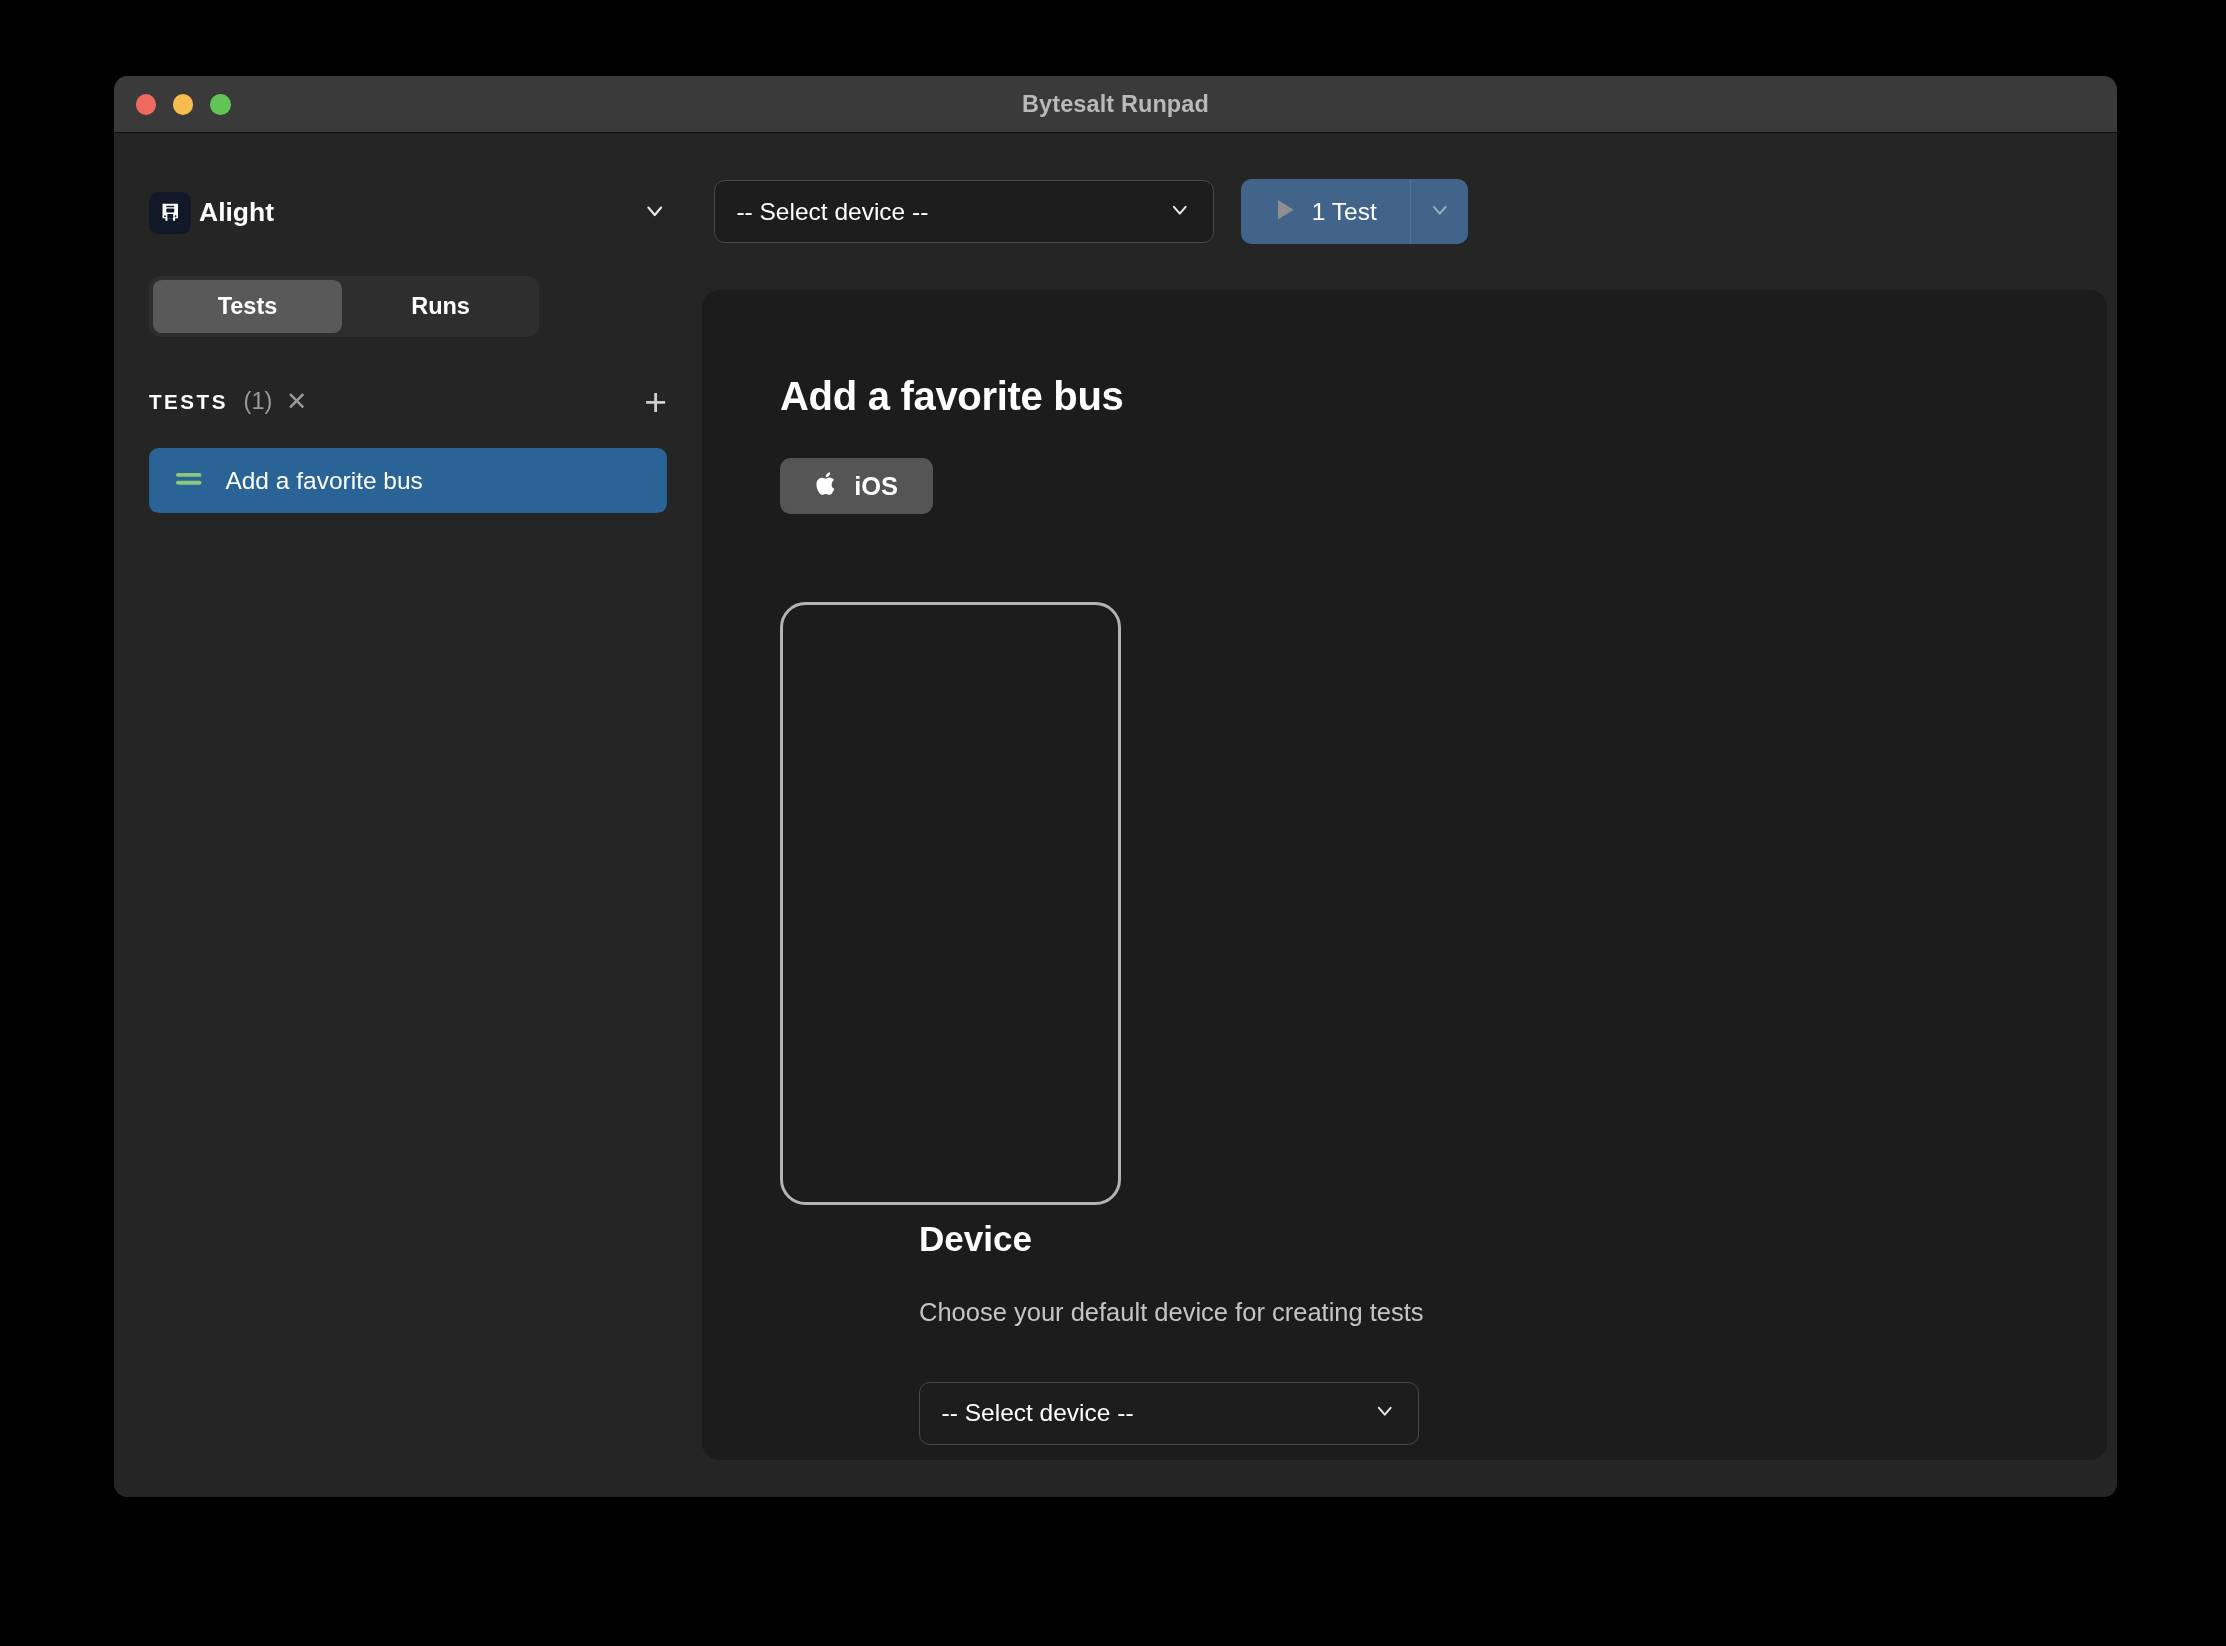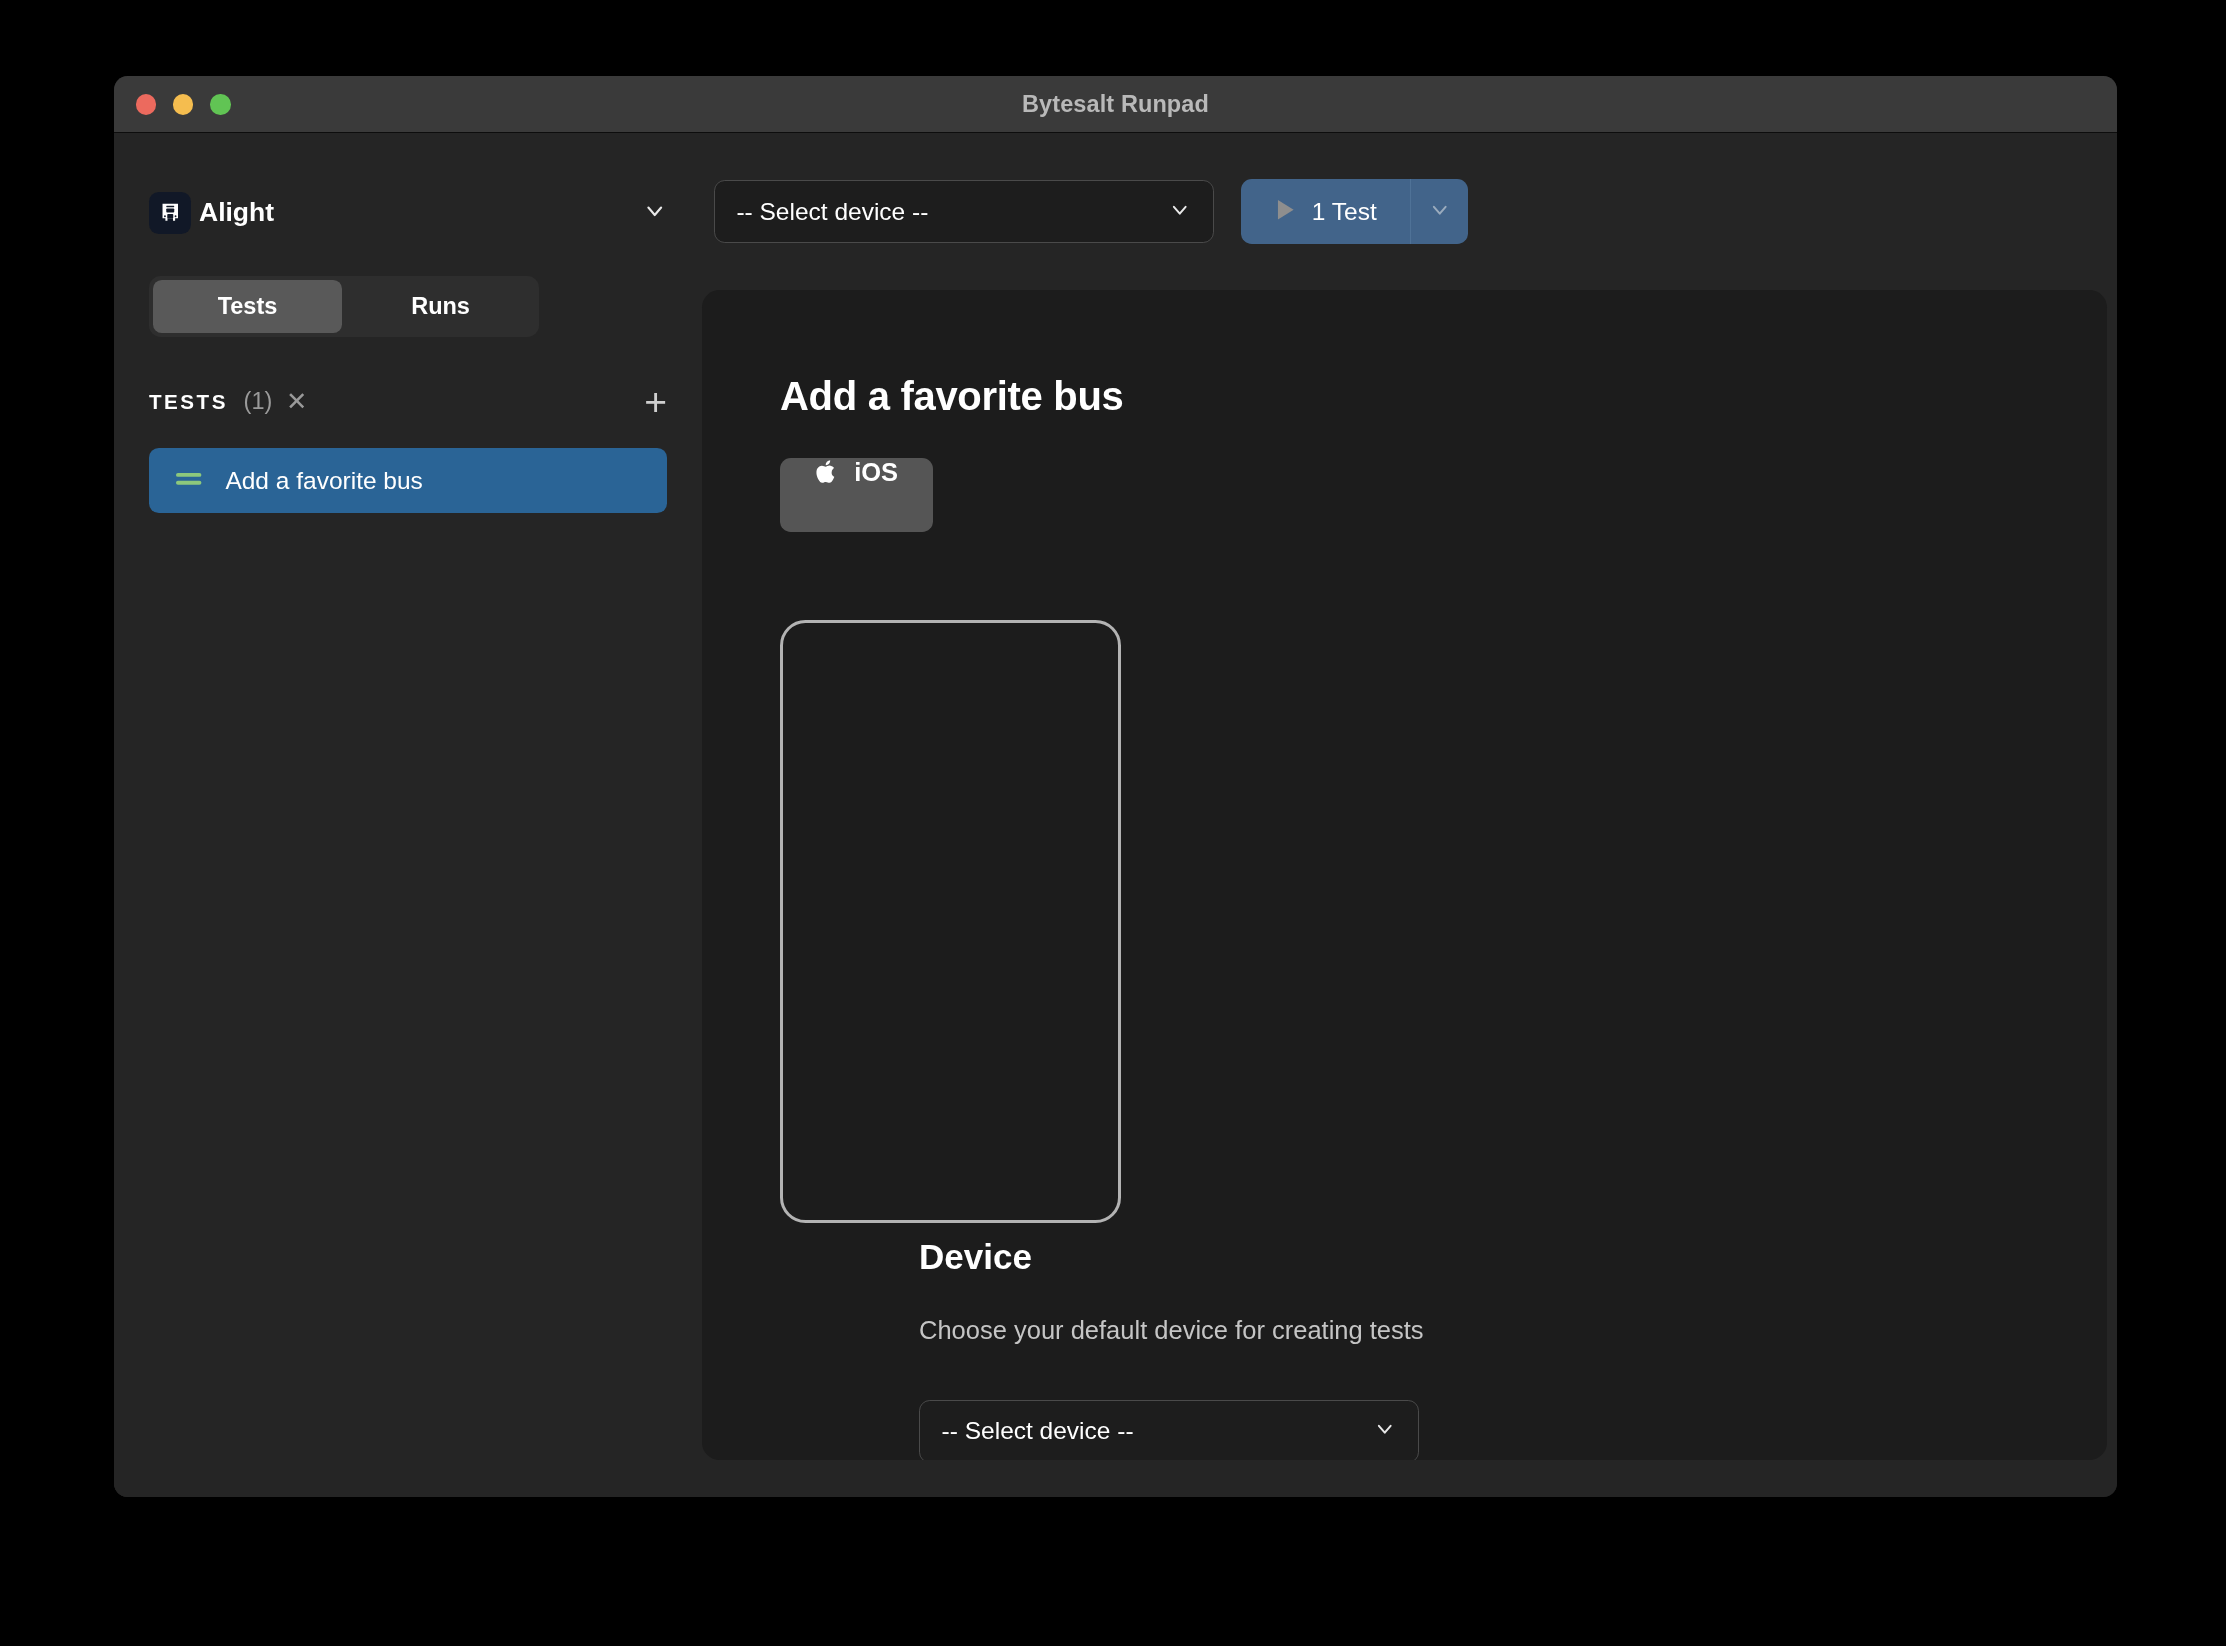--- a/index.html
+++ b/index.html
@@ -248,24 +248,24 @@
   .panel-title {
     color: #ffffff;
     font-size: 40px;
     font-weight: bold;
     margin: 84px 0 0 78px;
     letter-spacing: -0.3px;
   }
 
   .platform-pill {
     display: inline-flex;
-    align-items: flex-start;
+    align-items: center;
     gap: 15.7px;
     margin: 39px 0 0 78px;
-    height: 74px;
+    height: 56px;
     padding: 0 35px;
     background: #555555;
     border-radius: 10.8px;
     cursor: pointer;
   }
   .platform-label {
     color: #ffffff;
     font-size: 25.5px;
     font-weight: bold;
   }

